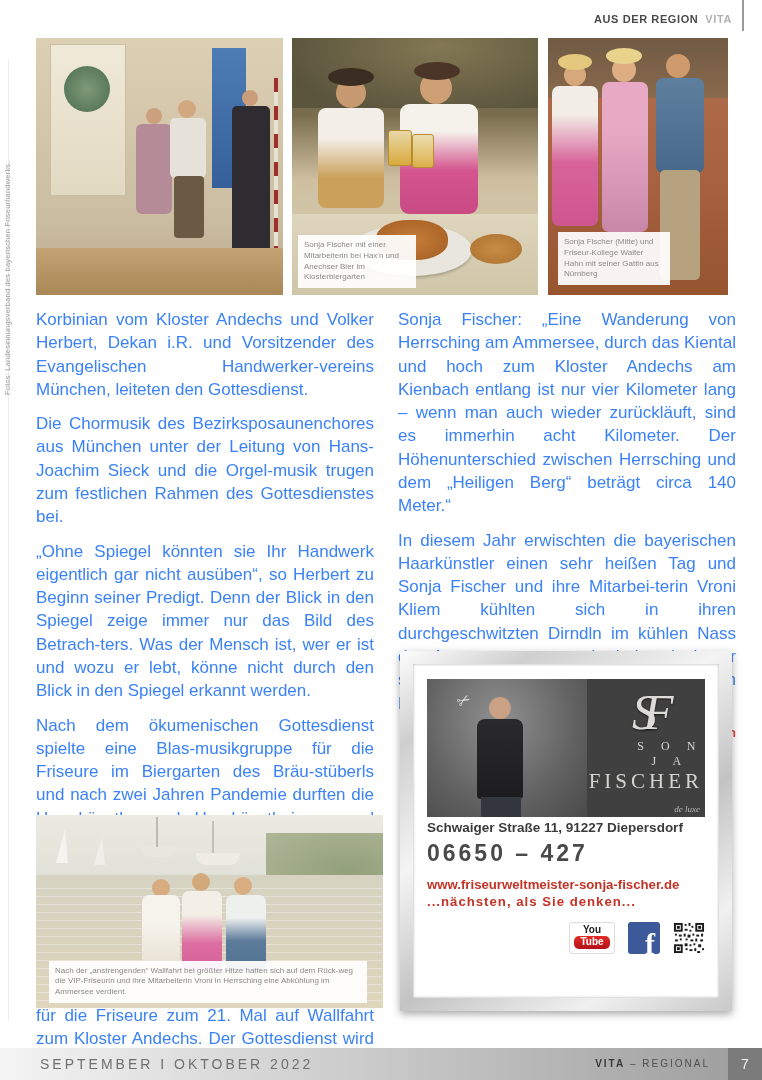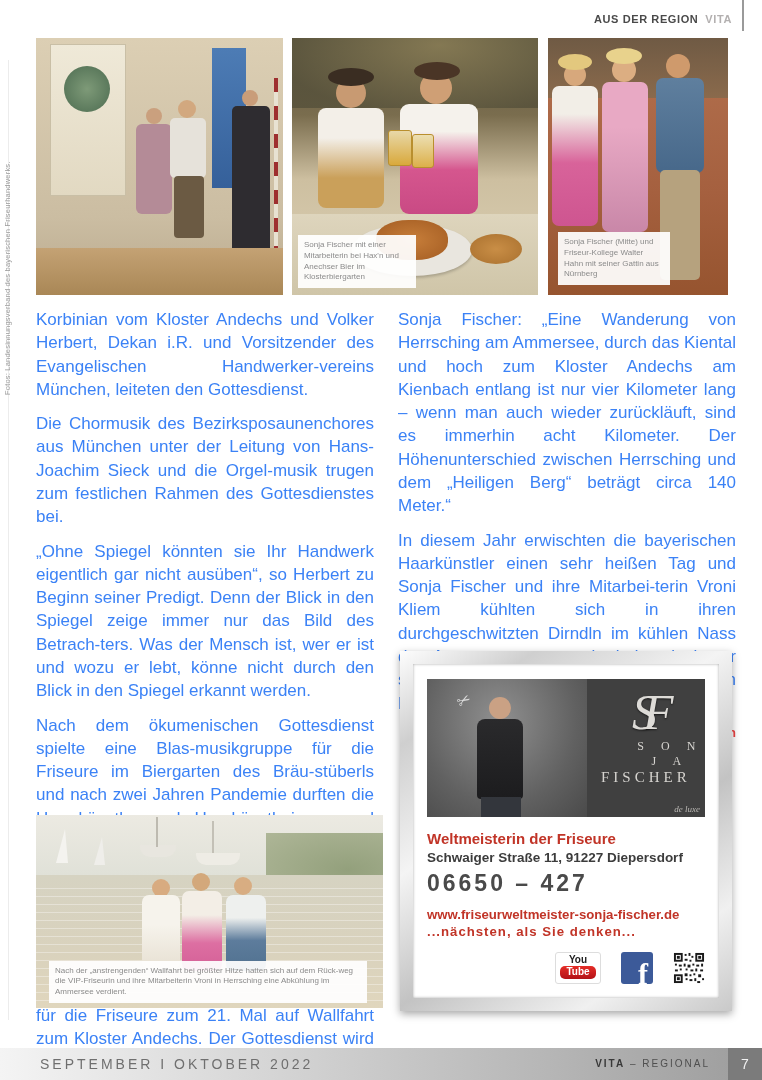--- a/index.html
+++ b/index.html
@@ -34,28 +34,28 @@
     box-shadow:0 3px 8px rgba(0,0,0,.35);}
   .ad-inner{background:#fff;width:100%;height:100%;box-sizing:border-box;padding:15px 14px 10px;
     box-shadow:inset 0 0 3px rgba(0,0,0,.35);}
   .ad-photo{height:138px;display:flex;overflow:hidden;}
   .ad-photo-left{flex:1.35;position:relative;background:radial-gradient(ellipse at 45% 30%,#909090,#616161 62%,#4a4a4a);}
   .ad-photo-right{flex:1;position:relative;background:#404040;text-align:center;
     font-family:"Liberation Serif",serif;color:#d6d4d0;}
   .sf-mono{font-size:50px;font-style:italic;line-height:1;margin-top:8px;letter-spacing:-14px;
     text-shadow:0 1px 2px rgba(0,0,0,.6);color:#dddbd7;}
   .sf-name1{font-size:12px;letter-spacing:7px;margin-top:2px;margin-left:48px;}
-  .sf-name2{font-size:15px;letter-spacing:4px;}
+  .sf-name2{font-size:21px;letter-spacing:4px;}
   .sf-tag{position:absolute;right:5px;bottom:3px;font-style:italic;font-size:9px;color:#b9b7b3;}
   .ad-headline{color:#c13427;font-weight:bold;font-size:15px;margin-top:13px;}
   .ad-address{color:#3c3c3c;font-weight:bold;font-size:13.5px;margin-top:3px;}
   .ad-phone{color:#4a4a4a;font-weight:bold;font-size:23px;letter-spacing:3px;margin-top:5px;}
   .ad-web{color:#c13427;font-weight:bold;font-size:13.2px;margin-top:10px;}
   .ad-slogan{color:#c13427;font-weight:bold;font-size:13.2px;margin-top:2px;letter-spacing:1px;}
-  .ad-icons{display:flex;justify-content:flex-end;gap:20px;margin-top:13px;align-items:center;}
+  .ad-icons{display:flex;justify-content:flex-end;gap:13px;margin-top:13px;align-items:center;}
   .yt{width:46px;height:32px;background:#fff;border:1px solid #ddd;border-radius:3px;text-align:center;
     font-size:10px;font-weight:bold;line-height:1;padding-top:2px;box-sizing:border-box;}
   .yt .you{color:#222;}
   .yt .tube{display:inline-block;background:linear-gradient(#e52d27,#b31217);color:#fff;border-radius:5px;
     padding:1px 6px 2px;margin-top:1px;}
   .fb{width:32px;height:32px;background:#3c5a99;border-radius:3px;position:relative;overflow:hidden;}
   .fb span{position:absolute;right:5px;bottom:-7px;color:#fff;font-size:30px;font-weight:bold;
     font-family:"Liberation Serif",serif;}
   .qr{width:32px;height:32px;background:#fff;}
 
@@ -152,21 +152,20 @@
           <div class="ph-shape" style="left:30px;top:12px;font-size:16px;color:#d8d8d8;transform:rotate(-30deg);">✂</div>
           <div class="ph-shape" style="left:54px;top:118px;width:40px;height:20px;background:#33363c;"></div>
         </div>
         <div class="ad-photo-right">
           <div class="sf-mono">SF</div>
           <div class="sf-name1">S O N J A</div>
           <div class="sf-name2">FISCHER</div>
           <div class="sf-tag">de luxe</div>
         </div>
       </div>
-      <div class="ad-headline">Weltmeisterin der Friseure</div>
       <div class="ad-address">Schwaiger Straße 11, 91227 Diepersdorf</div>
       <div class="ad-phone">06650 – 427</div>
       <div class="ad-web">www.friseurweltmeister-sonja-fischer.de</div>
       <div class="ad-slogan">...nächsten, als Sie denken...</div>
       <div class="ad-icons">
         <div class="yt">
           <span class="you">You</span><br>
           <span class="tube">Tube</span>
         </div>
         <div class="fb">

